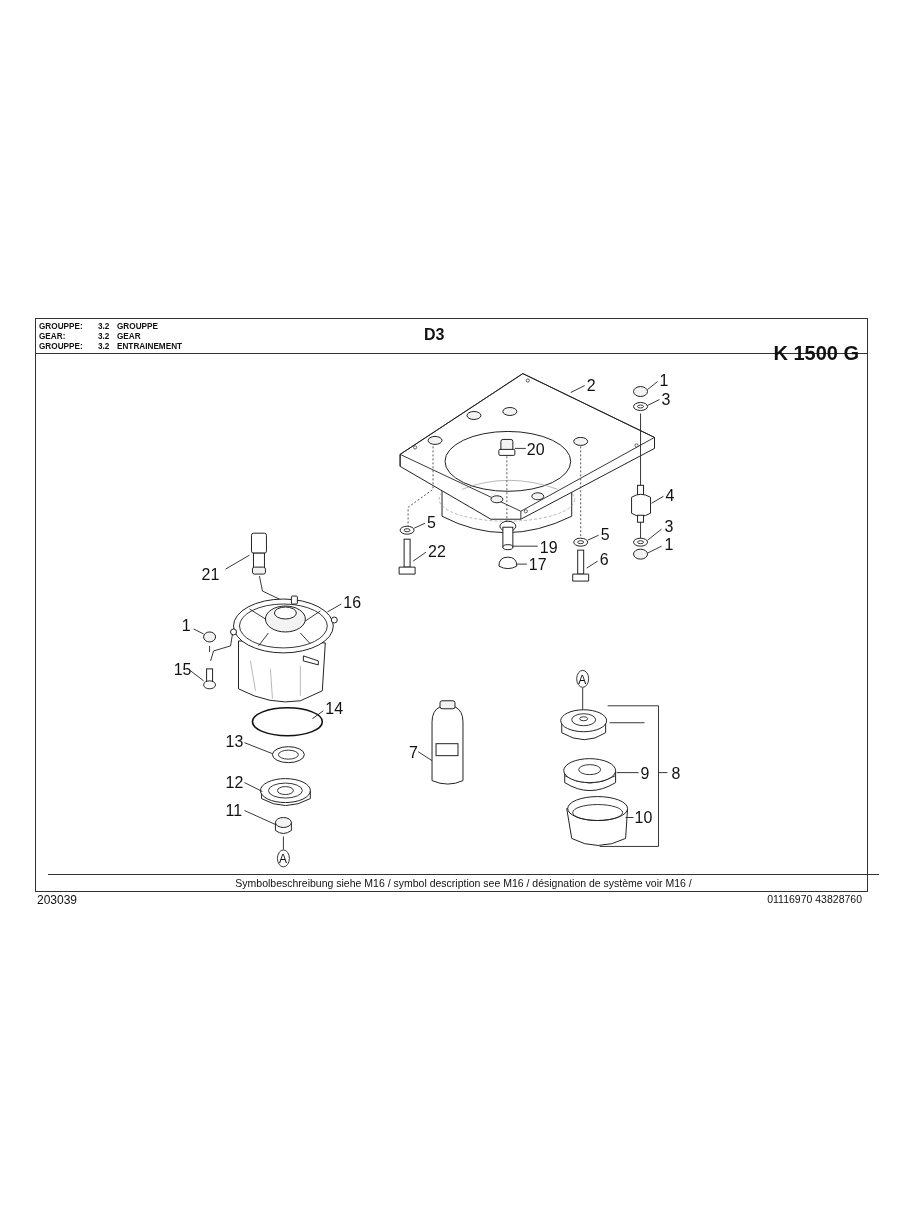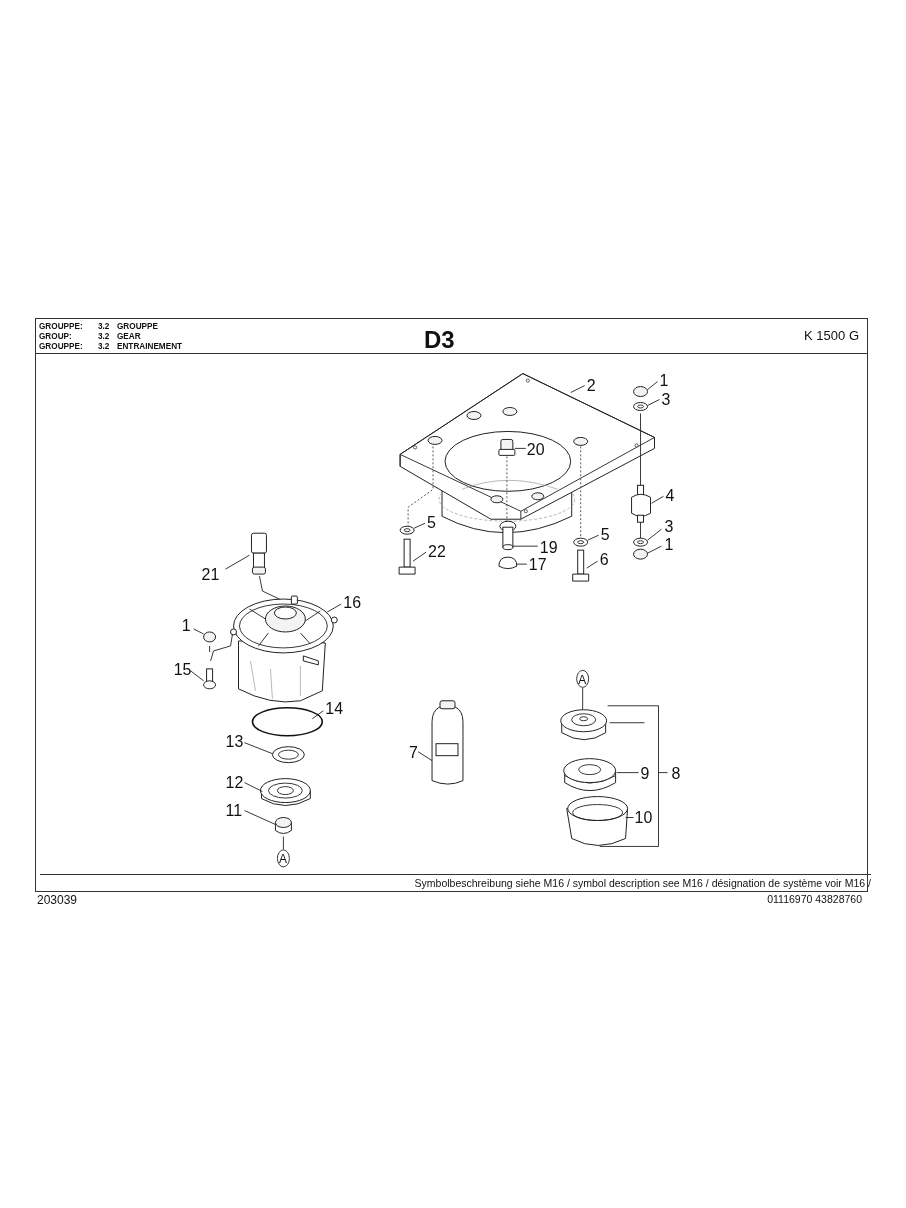--- a/index.html
+++ b/index.html
@@ -7,25 +7,25 @@
          font-family: "Liberation Sans", sans-serif; color: #111; }
   .frame { position: absolute; left: 35px; top: 318px; width: 833px; height: 574px;
            border: 1px solid #333; box-sizing: border-box; }
   .header { position: absolute; left: 0; top: 0; width: 100%; height: 35px;
             border-bottom: 1px solid #333; box-sizing: border-box; }
   .group-block { position: absolute; left: 3px; top: 3px; font-size: 8.2px; font-weight: bold;
                  line-height: 10px; }
   .group-row { display: flex; }
   .group-key { width: 59px; }
   .group-num { width: 19px; }
-  .title-code { position: absolute; left: 388px; top: 7px; font-size: 24px; font-weight: bold; }
-  .title-model { position: absolute; right: 8px; top: 9px; font-size: 13px; font-weight: normal; }
+  .title-code { position: absolute; left: 388px; top: 7px; font-size: 16px; font-weight: bold; }
+  .title-model { position: absolute; right: 8px; top: 23px; font-size: 20px; font-weight: bold; }
   .drawing { position: absolute; left: 0; top: 35px; width: 100%; height: 522px; }
-  .footer { position: absolute; left: 4px; bottom: 0; width: 100%; height: 17px;
-            border-top: 1px solid #333; box-sizing: border-box; text-align: right;
+  .footer { position: absolute; left: 12px; bottom: 0; width: 100%; height: 17px;
+            border-top: 1px solid #333; box-sizing: border-box; text-align: center;
             font-size: 10.5px; line-height: 16px; }
   .below-left { position: absolute; left: 37px; top: 893px; font-size: 12px; }
   .below-right { position: absolute; right: 44px; top: 893px; font-size: 10.5px; }
   .below-right span { }
   svg text { font-family: "Liberation Sans", sans-serif; font-size: 16px; fill: #111; }
   .part { fill: #fff; stroke: #222; stroke-width: 1; }
   .partl { fill: #f3f3f3; stroke: #222; stroke-width: 1; }
   .ln { stroke: #222; stroke-width: 0.9; fill: none; }
   .dash { stroke: #444; stroke-width: 0.9; fill: none; stroke-dasharray: 2 2; }
   .thin { stroke: #999; stroke-width: 0.7; fill: none; }
@@ -35,21 +35,21 @@
 
 <div class="frame">
   <div class="header">
     <div class="group-block">
       <div class="group-row">
         <span class="group-key">GROUPPE:</span>
         <span class="group-num">3.2</span>
         <span>GROUPPE</span>
       </div>
       <div class="group-row">
-        <span class="group-key">GROUP:</span>
+        <span class="group-key">GEAR:</span>
         <span class="group-num">3.2</span>
         <span>GEAR</span>
       </div>
       <div class="group-row">
         <span class="group-key">GROUPPE:</span>
         <span class="group-num">3.2</span>
         <span>ENTRAINEMENT</span>
       </div>
     </div>
     <div class="title-code">D3</div>

